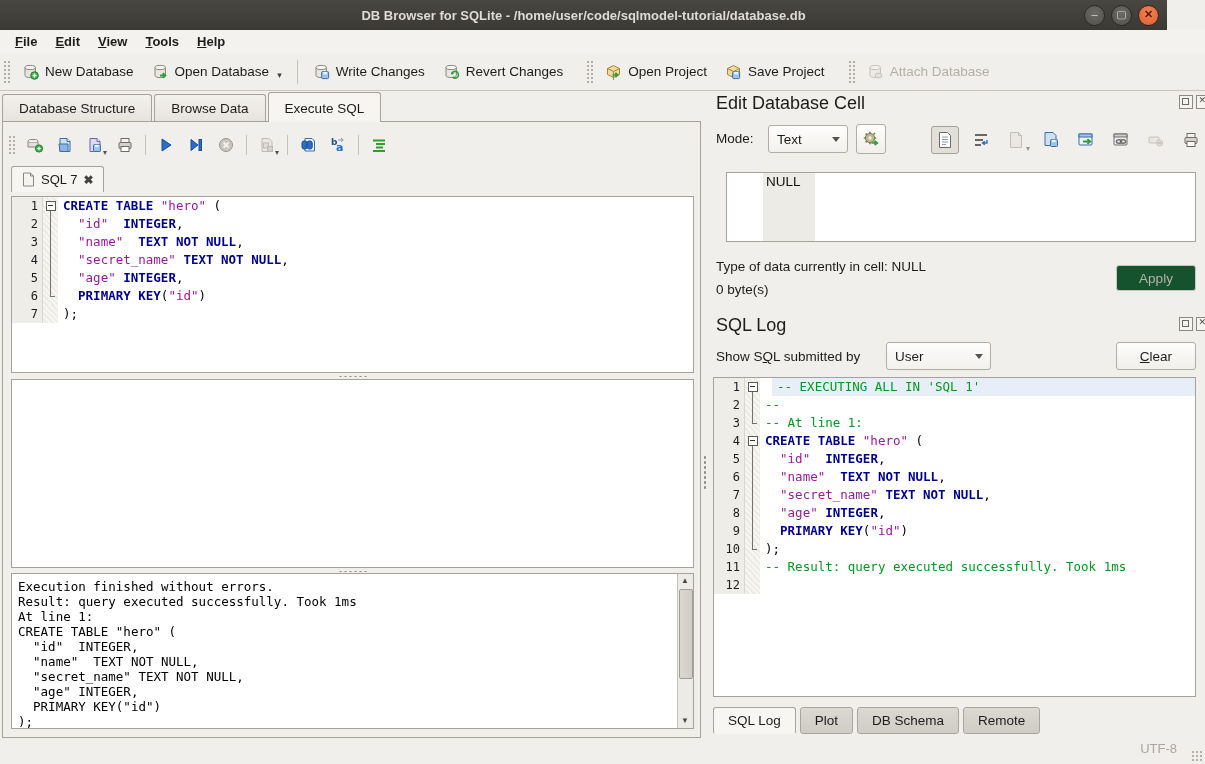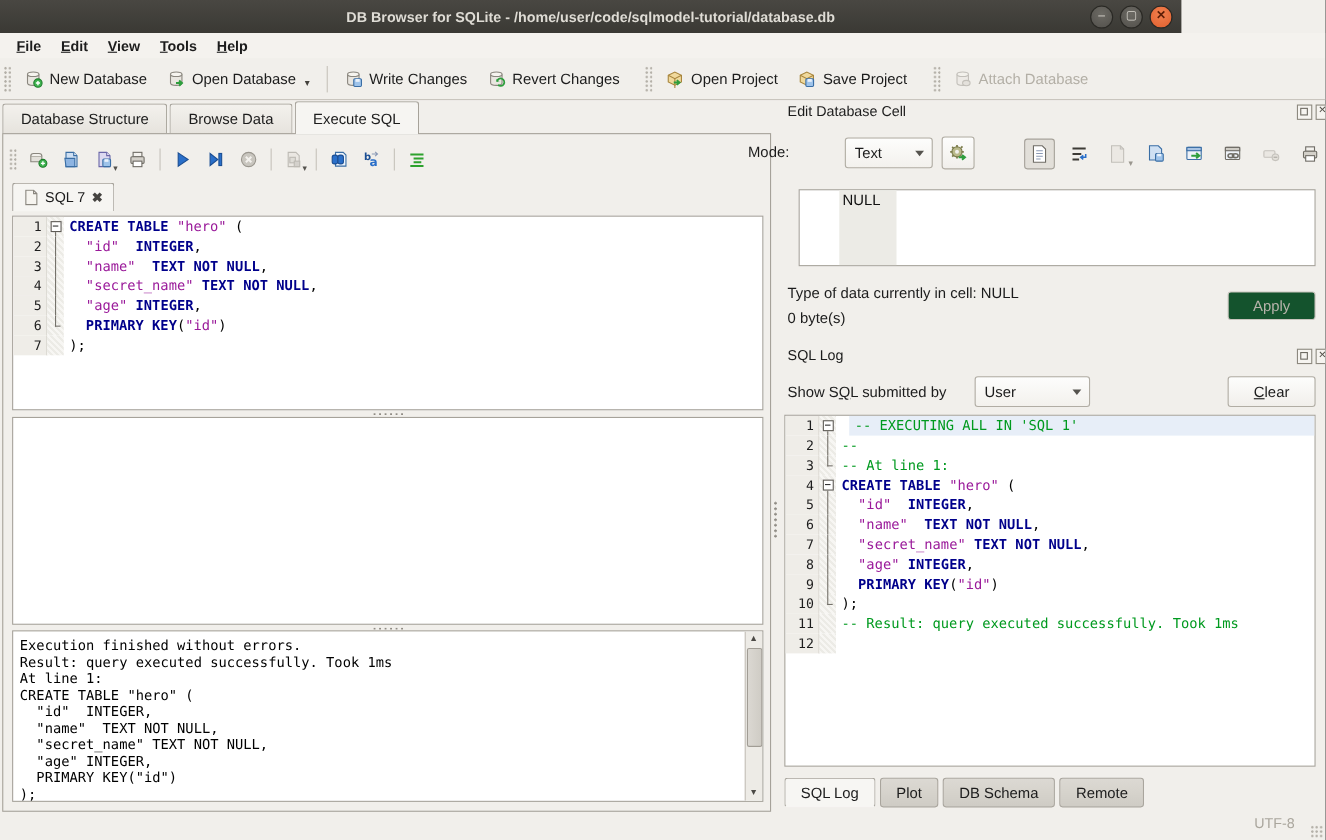--- a/index.html
+++ b/index.html
@@ -1,20 +1,20 @@
 <!DOCTYPE html>
 <html><head>
 <meta charset="utf-8">
 <style>
   html,body{margin:0;padding:0;background:#555;font-family:"Liberation Sans",sans-serif;}
   .window{position:relative;width:1205px;height:764px;background:#f1efeb;overflow:hidden;
           font-family:"Liberation Sans",sans-serif;color:#1c1c1c;}
 
   
-  .titlebar{position:absolute;left:0;top:0;width:1074px;height:30px;
+  .titlebar{position:absolute;left:0;top:0;width:1167px;height:30px;
     background:linear-gradient(#494742,#3a3934);border-bottom:1px solid #2b2a26;
     display:flex;align-items:center;justify-content:center;}
   .titlebar .title{color:#dfdcd5;font-size:13px;font-weight:bold;}
   .winbtns{position:absolute;right:8px;top:5px;display:flex;gap:6px;}
   .winbtn{width:19px;height:19px;border-radius:50%;border:1px solid #292824;
     background:radial-gradient(circle at 50% 35%,#6c6a64,#52504b);color:#d9d6cf;
     font-size:11px;line-height:17px;text-align:center;cursor:default;}
   .winbtn.close{background:radial-gradient(circle at 50% 35%,#f2814f,#e05f2e);color:#5c1d06;font-weight:bold;}
 
   
@@ -90,21 +90,21 @@
   .resulttext{font-family:"DejaVu Sans Mono",monospace;font-size:12.5px;line-height:15px;
     padding:5px 0 0 6px;white-space:pre;color:#000;}
 
   
   .vscroll{position:absolute;right:0;top:0;bottom:0;width:15px;background:#edebe6;border-left:1px solid #c5c1ba;}
   .varrow{position:absolute;left:0;width:14px;height:14px;text-align:center;font-size:8px;color:#4b4945;line-height:14px;}
   .vthumb{position:absolute;left:1px;width:12px;background:linear-gradient(90deg,#dbd8d2,#cfccc5);
     border:1px solid #a19d95;border-radius:2px;}
 
   
-  .dockheader{position:absolute;font-size:13px;color:#1c1c1c;}
+  .dockheader{position:absolute;font-size:18px;color:#1c1c1c;}
   .dockicons{position:absolute;display:flex;gap:3px;}
   .dicon{width:12px;height:12px;border:1px solid #8d897f;background:#f6f4f0;position:relative;}
   .dicon.float::before{content:'';position:absolute;left:2px;top:2px;width:5px;height:5px;border:1px solid #6d6a62;}
   .dicon.close::before{content:'✕';position:absolute;left:1.5px;top:-1px;font-size:9px;color:#55524b;}
 
   .label13{font-size:13.5px;}
   .combo{position:absolute;height:28px;border:1px solid #b1ada4;border-radius:3px;
     background:linear-gradient(#fdfdfc,#f3f1ed);display:flex;align-items:center;
     font-size:13.5px;box-sizing:border-box;padding-left:8px;}
   .combo .arrow{position:absolute;right:7px;top:11px;width:0;height:0;
@@ -377,21 +377,21 @@
   </div>
 
   <span class="vgrip" style="left:703px;top:455px;"></span>
 
   <div class="dockheader" style="left:716px;top:93px;">Edit Database Cell</div>
   <div class="dockicons" style="left:1179px;top:95px;">
     <span class="dicon float"></span>
     <span class="dicon close"></span>
   </div>
 
-  <div class="label13" style="position:absolute;left:680px;top:131px;">Mode:</div>
+  <div class="label13" style="position:absolute;left:716px;top:131px;">Mode:</div>
   <div class="combo" style="left:768px;top:125px;width:80px;">
     <span>Text</span>
     <span class="arrow"></span>
   </div>
   <div class="btn" style="left:856px;top:124px;width:30px;height:30px;display:flex;align-items:center;justify-content:center;">
     <svg width="18" height="18" viewBox="0 0 18 18">
         <circle cx="8" cy="8" r="4.6" fill="#b9b98a" stroke="#7c7c4c"></circle>
         <circle cx="8" cy="8" r="1.8" fill="#f1efeb"></circle>
         <g stroke="#7c7c4c" stroke-width="1.6">
           <path d="M8 1.8v2M8 12.2v2M1.8 8h2M12.2 8h2M3.6 3.6l1.4 1.4M13 13l-1.4-1.4M3.6 12.4L5 11M13 3l-1.4 1.4"></path>

